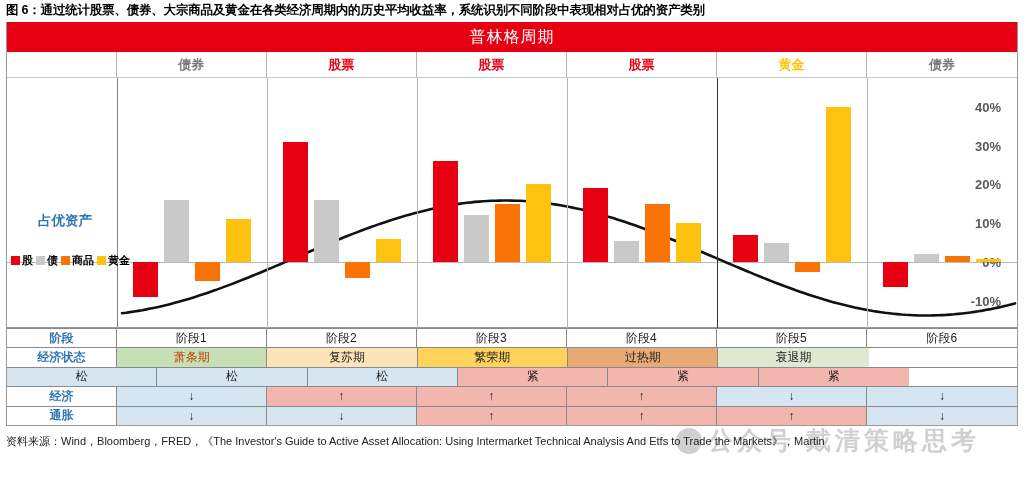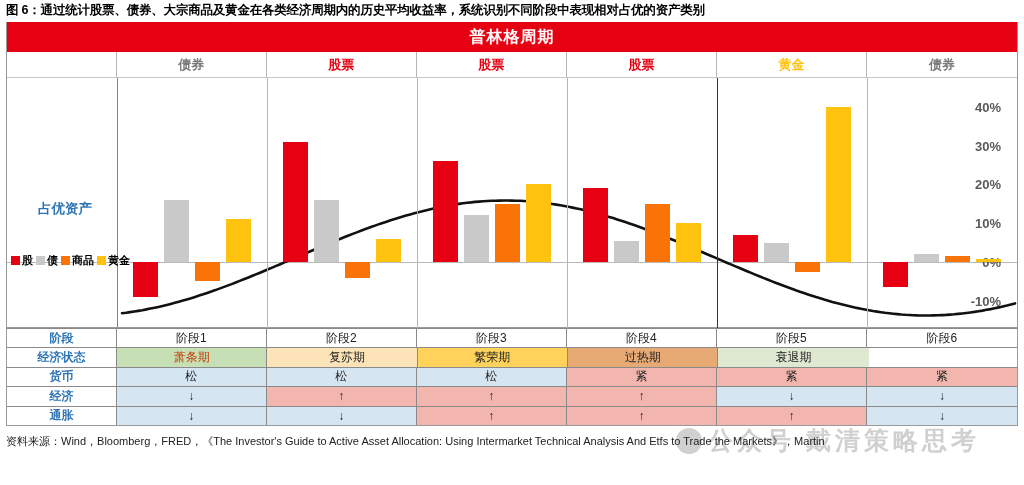--- a/index.html
+++ b/index.html
@@ -16,21 +16,21 @@
   }
   #figure{
     position:absolute;left:6px;top:22px;width:1012px;height:404px;
     border:1px solid #9a9a9a;border-top:none;box-sizing:border-box;
   }
   
   #banner{
     position:absolute;left:0;top:0;width:100%;height:30px;
     background:#e60012;color:#fff;
     display:flex;align-items:center;justify-content:center;
-    font-size:16px;font-weight:bold;letter-spacing:1px;
+    font-size:16px;font-weight:normal;letter-spacing:1px;
   }
   
   #winners{
     position:absolute;left:0;top:30px;width:100%;height:26px;
     display:flex;border-bottom:1px solid #c8c8c8;box-sizing:border-box;
   }
   #winners .wlabel{
     display:flex;align-items:center;justify-content:center;
     font-size:13px;font-weight:bold;box-sizing:border-box;
     border-right:1px solid #b5b5b5;
@@ -46,21 +46,21 @@
   .colsep.dark{border-left:1px solid #333;}
   #axisline{position:absolute;left:110px;top:0;height:250px;border-left:1px solid #808080;}
   #baseline{position:absolute;left:0;top:184px;width:100%;border-top:1px solid #b9b9b9;}
   #bottomline{position:absolute;left:0;top:249px;width:100%;border-top:1px solid #9a9a9a;}
   .ytick{
     position:absolute;right:16px;width:100px;text-align:right;
     font-size:13px;color:#5a5a5a;font-weight:bold;transform:translateY(-50%);
   }
   #yaxis-title{
     position:absolute;left:8px;width:100px;text-align:center;
-    font-size:13.5px;font-weight:bold;color:#2e75b6;
+    font-size:13.5px;font-weight:bold;color:#2e75b6;margin-top:12px;
   }
   .bar{position:absolute;width:25px;}
   #curve{position:absolute;left:0;top:0;width:100%;height:250px;pointer-events:none;}
   
   #legend{
     position:absolute;left:4px;top:230px;width:140px;height:16px;
     display:flex;align-items:center;gap:3px;font-size:11px;font-weight:bold;color:#000;
   }
   #legend .lgi{display:flex;align-items:center;gap:2px;}
   #legend .sw{width:9px;height:9px;display:inline-block;}
@@ -188,21 +188,20 @@
       </div>
       <div class="trow">
         <div class="tcell rowhead">经济状态</div>
         <div class="tcell tdata" style="background: rgb(198, 223, 180); color: #c2410c;">萧条期</div>
         <div class="tcell tdata" style="background: rgb(252, 228, 184); color: rgb(34, 34, 34); padding-left: 10px;">复苏期</div>
         <div class="tcell tdata" style="background: rgb(255, 211, 91); color: rgb(34, 34, 34);">繁荣期</div>
         <div class="tcell tdata" style="background: rgb(232, 170, 116); color: rgb(34, 34, 34);">过热期</div>
         <div class="tcell tdata" style="background: rgb(223, 233, 210); color: rgb(34, 34, 34);">衰退期</div>
       </div>
       <div class="trow">
-        <div class="tcell rowhead">货币</div>
         <div class="tcell tdata" style="background: rgb(214, 229, 242); color: rgb(34, 34, 34);">松</div>
         <div class="tcell tdata" style="background: rgb(214, 229, 242); color: rgb(34, 34, 34);">松</div>
         <div class="tcell tdata" style="background: rgb(214, 229, 242); color: rgb(34, 34, 34);">松</div>
         <div class="tcell tdata" style="background: rgb(242, 182, 174); color: rgb(34, 34, 34);">紧</div>
         <div class="tcell tdata" style="background: rgb(242, 182, 174); color: rgb(34, 34, 34);">紧</div>
         <div class="tcell tdata" style="background: rgb(242, 182, 174); color: rgb(34, 34, 34);">紧</div>
       </div>
       <div class="trow">
         <div class="tcell rowhead">经济</div>
         <div class="tcell tdata" style="background: rgb(214, 229, 242); color: rgb(34, 34, 34);">↓</div>

